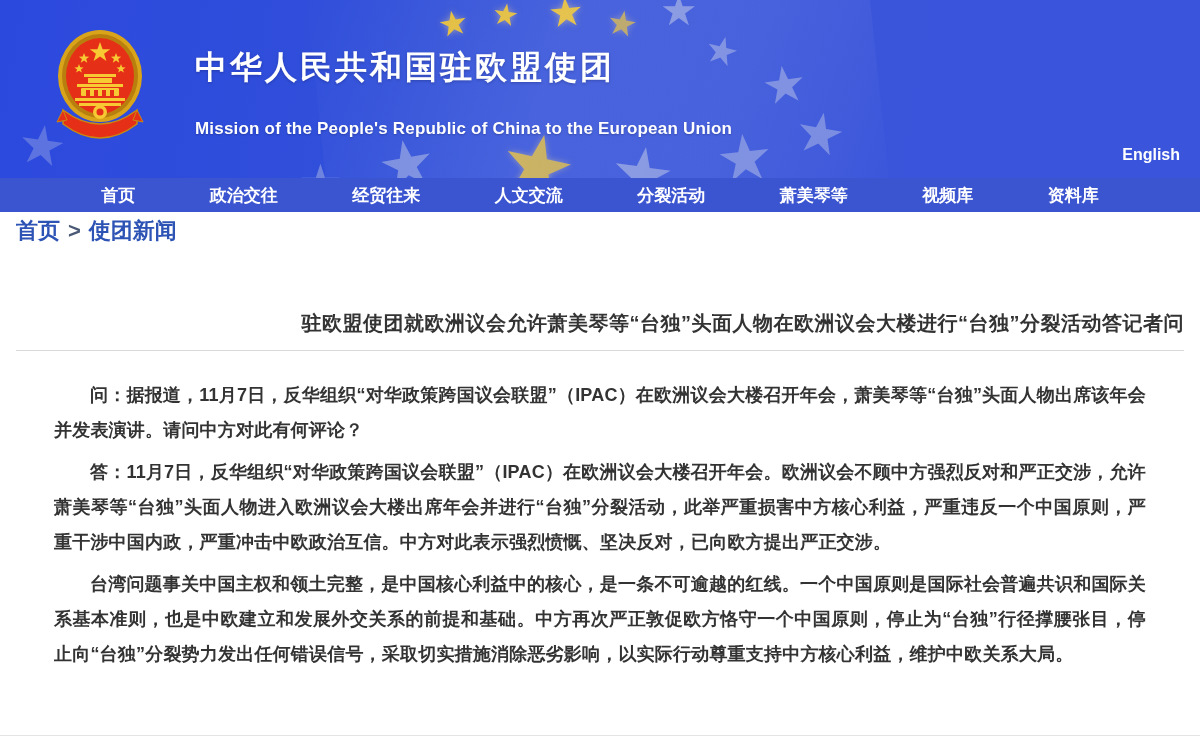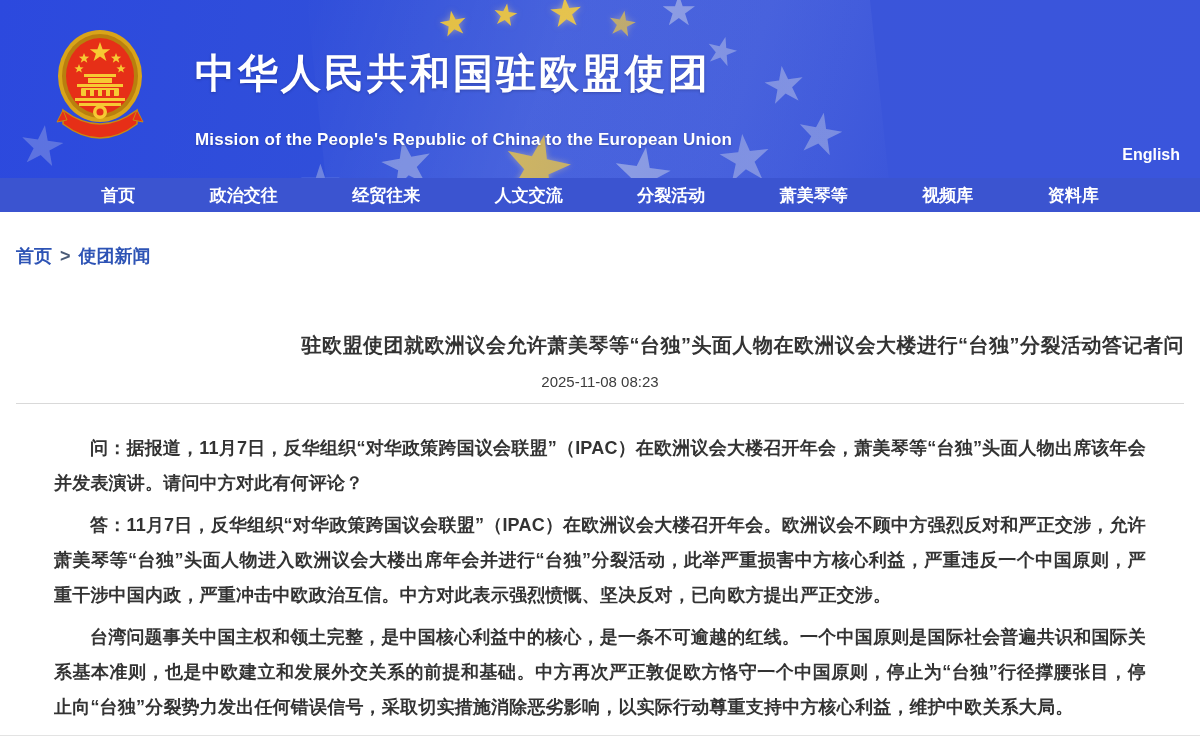--- a/index.html
+++ b/index.html
@@ -39,21 +39,21 @@
   .star.pale { color: #ccd3e8; }
 
   .emblem {
     position: absolute;
     left: 55px; top: 26px;
     width: 90px; height: 120px;
     z-index: 3;
   }
   .site-titles { position: absolute; left: 195px; top: 46px; z-index: 3; color: #ffffff; }
   .site-title {
-    font-size: 40px;
+    font-size: 32px;
     font-weight: 700;
     letter-spacing: 3px;
     text-shadow: 0 1px 3px rgba(0,0,40,0.25);
     white-space: nowrap;
   }
   .site-subtitle {
     margin-top: 29px;
     font-size: 17px;
     font-weight: 700;
     letter-spacing: 0.2px;
@@ -88,22 +88,22 @@
     font-size: 17px;
     font-weight: 700;
     text-decoration: none;
     white-space: nowrap;
     cursor: pointer;
   }
 
   
   .content { background: #ffffff; padding: 0 16px; }
   .breadcrumb {
-    padding-top: 32px;
-    font-size: 18px;
+    padding-top: 4px;
+    font-size: 22px;
     font-weight: 600;
     color: #2d53b5;
   }
   .breadcrumb a { color: #2d53b5; text-decoration: none; cursor: pointer; }
   .breadcrumb .sep { color: #4a5a76; margin: 0 8px; font-weight: 600; }
 
   .article-title {
     margin-top: 64px;
     text-align: right;
     font-size: 20px;
@@ -215,21 +215,20 @@
     <a class="nav-item">资料库</a>
   </nav>
 
   <div class="content">
     <div class="breadcrumb">
       <a>首页</a><span class="sep">&gt;</span><a>使团新闻</a>
     </div>
 
     <article>
       <h2 class="article-title">驻欧盟使团就欧洲议会允许萧美琴等“台独”头面人物在欧洲议会大楼进行“台独”分裂活动答记者问</h2>
-      <div class="article-date">2025-11-08 08:23</div>
       <hr class="divider">
       <div class="article-body">
         <p>问：据报道，11月7日，反华组织“对华政策跨国议会联盟”（IPAC）在欧洲议会大楼召开年会，萧美琴等“台独”头面人物出席该年会并发表演讲。请问中方对此有何评论？</p>
         <p>答：11月7日，反华组织“对华政策跨国议会联盟”（IPAC）在欧洲议会大楼召开年会。欧洲议会不顾中方强烈反对和严正交涉，允许萧美琴等“台独”头面人物进入欧洲议会大楼出席年会并进行“台独”分裂活动，此举严重损害中方核心利益，严重违反一个中国原则，严重干涉中国内政，严重冲击中欧政治互信。中方对此表示强烈愤慨、坚决反对，已向欧方提出严正交涉。</p>
         <p>台湾问题事关中国主权和领土完整，是中国核心利益中的核心，是一条不可逾越的红线。一个中国原则是国际社会普遍共识和国际关系基本准则，也是中欧建立和发展外交关系的前提和基础。中方再次严正敦促欧方恪守一个中国原则，停止为“台独”行径撑腰张目，停止向“台独”分裂势力发出任何错误信号，采取切实措施消除恶劣影响，以实际行动尊重支持中方核心利益，维护中欧关系大局。</p>
       </div>
     </article>
   </div>
 
   <div class="bottom-line"></div>

